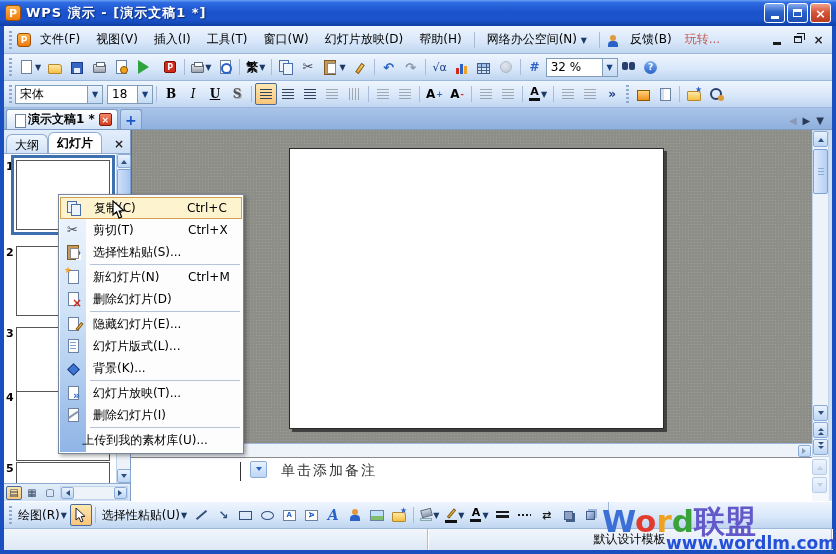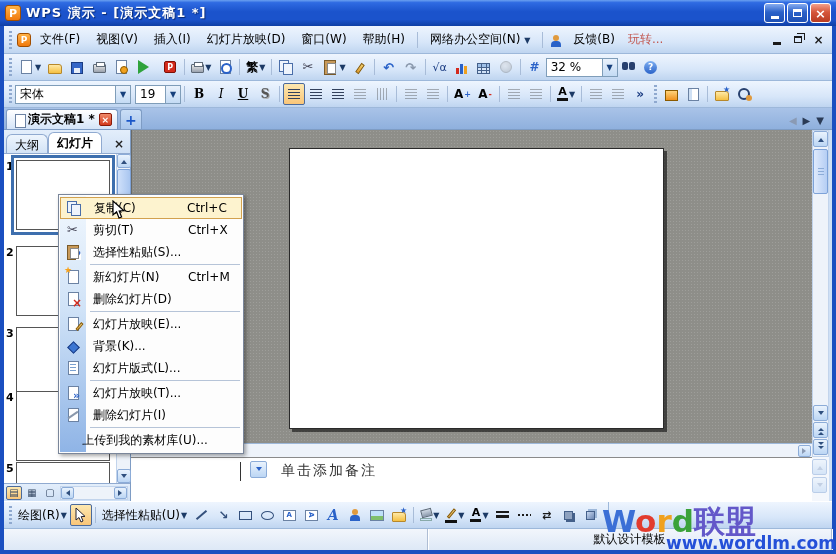--- a/index.html
+++ b/index.html
@@ -188,22 +188,23 @@
         </div>
     </div>
   </div>
 
   <div class="bar menubar">
     <span class="grip"></span>
     <span class="applogo" style="width:14px;height:14px;font-size:9px">P</span>
     <span class="mitem">文件(F)</span>
     <span class="mitem">视图(V)</span>
     <span class="mitem">插入(I)</span>
+    <span class="mitem">工具(T)</span>
+    <span class="mitem">窗口(W)</span>
     <span class="mitem">幻灯片放映(D)</span>
-    <span class="mitem">窗口(W)</span>
     <span class="mitem">帮助(H)</span>
     <span class="msep"></span>
     <span class="mitem"><span>网络办公空间(N)</span> <span class="dd">▼</span></span>
     <span class="msep"></span>
     <span class="i ic-person" style="width:16px;height:14px"></span>
     <span class="mitem">反馈(B)</span>
     <span class="promo">玩转...</span>
     <div class="mdibtns">
       <span class="mdib">
           <span class="g-minb"></span>
@@ -301,27 +302,27 @@
     <span class="tb">
         <span class="i ic-find"></span>
       </span>
     <span class="tb">
         <span class="ic-help">?</span>
       </span>
   </div>
 
   <div class="bar tb2">
     <span class="grip"></span>
-    <span class="combo" style="width:116px">
+    <span class="combo" style="width:88px">
         <span>宋体</span>
         <span class="cdd">▼</span>
       </span>
     <span style="width:4px"></span>
     <span class="combo" style="width:46px">
-        <span>19</span>
+        <span>18</span>
         <span class="cdd">▼</span>
       </span>
     <span class="msep"></span>
     <span class="tb" style="font-weight:bold;font-family:'DejaVu Serif',serif">B</span>
     <span class="tb" style="font-style:italic;font-family:'DejaVu Serif',serif">I</span>
     <span class="tb" style="text-decoration:underline;font-weight:bold;font-family:'DejaVu Serif',serif">U</span>
     <span class="tb" style="font-weight:bold;color:#555;text-shadow:1px 1px 0 #aaa;font-family:'DejaVu Serif',serif">S</span>
     <span class="msep"></span>
     <span class="tb active-tb">
         <span class="lines"></span>
@@ -623,35 +624,35 @@
       <span class="cml">删除幻灯片(D)</span>
       <span class="cms"></span>
     </div>
     <div class="cmsep"></div>
     <div class="cmi">
       <span class="mic">
           <span class="i pg">
             <span class="ic-pencil2"></span>
           </span>
         </span>
-      <span class="cml">幻灯片放映(E)...</span>
+      <span class="cml">隐藏幻灯片(E)...</span>
+      <span class="cms"></span>
+    </div>
+    <div class="cmi">
+      <span class="mic">
+          <span class="i pg ic-lay"></span>
+        </span>
+      <span class="cml">幻灯片版式(L)...</span>
       <span class="cms"></span>
     </div>
     <div class="cmi">
       <span class="mic">
           <span class="ic-diam"></span>
         </span>
       <span class="cml">背景(K)...</span>
-      <span class="cms"></span>
-    </div>
-    <div class="cmi">
-      <span class="mic">
-          <span class="i pg ic-lay"></span>
-        </span>
-      <span class="cml">幻灯片版式(L)...</span>
       <span class="cms"></span>
     </div>
     <div class="cmsep"></div>
     <div class="cmi">
       <span class="mic">
           <span class="i pg ic-chev"></span>
         </span>
       <span class="cml">幻灯片放映(T)...</span>
       <span class="cms"></span>
     </div>

